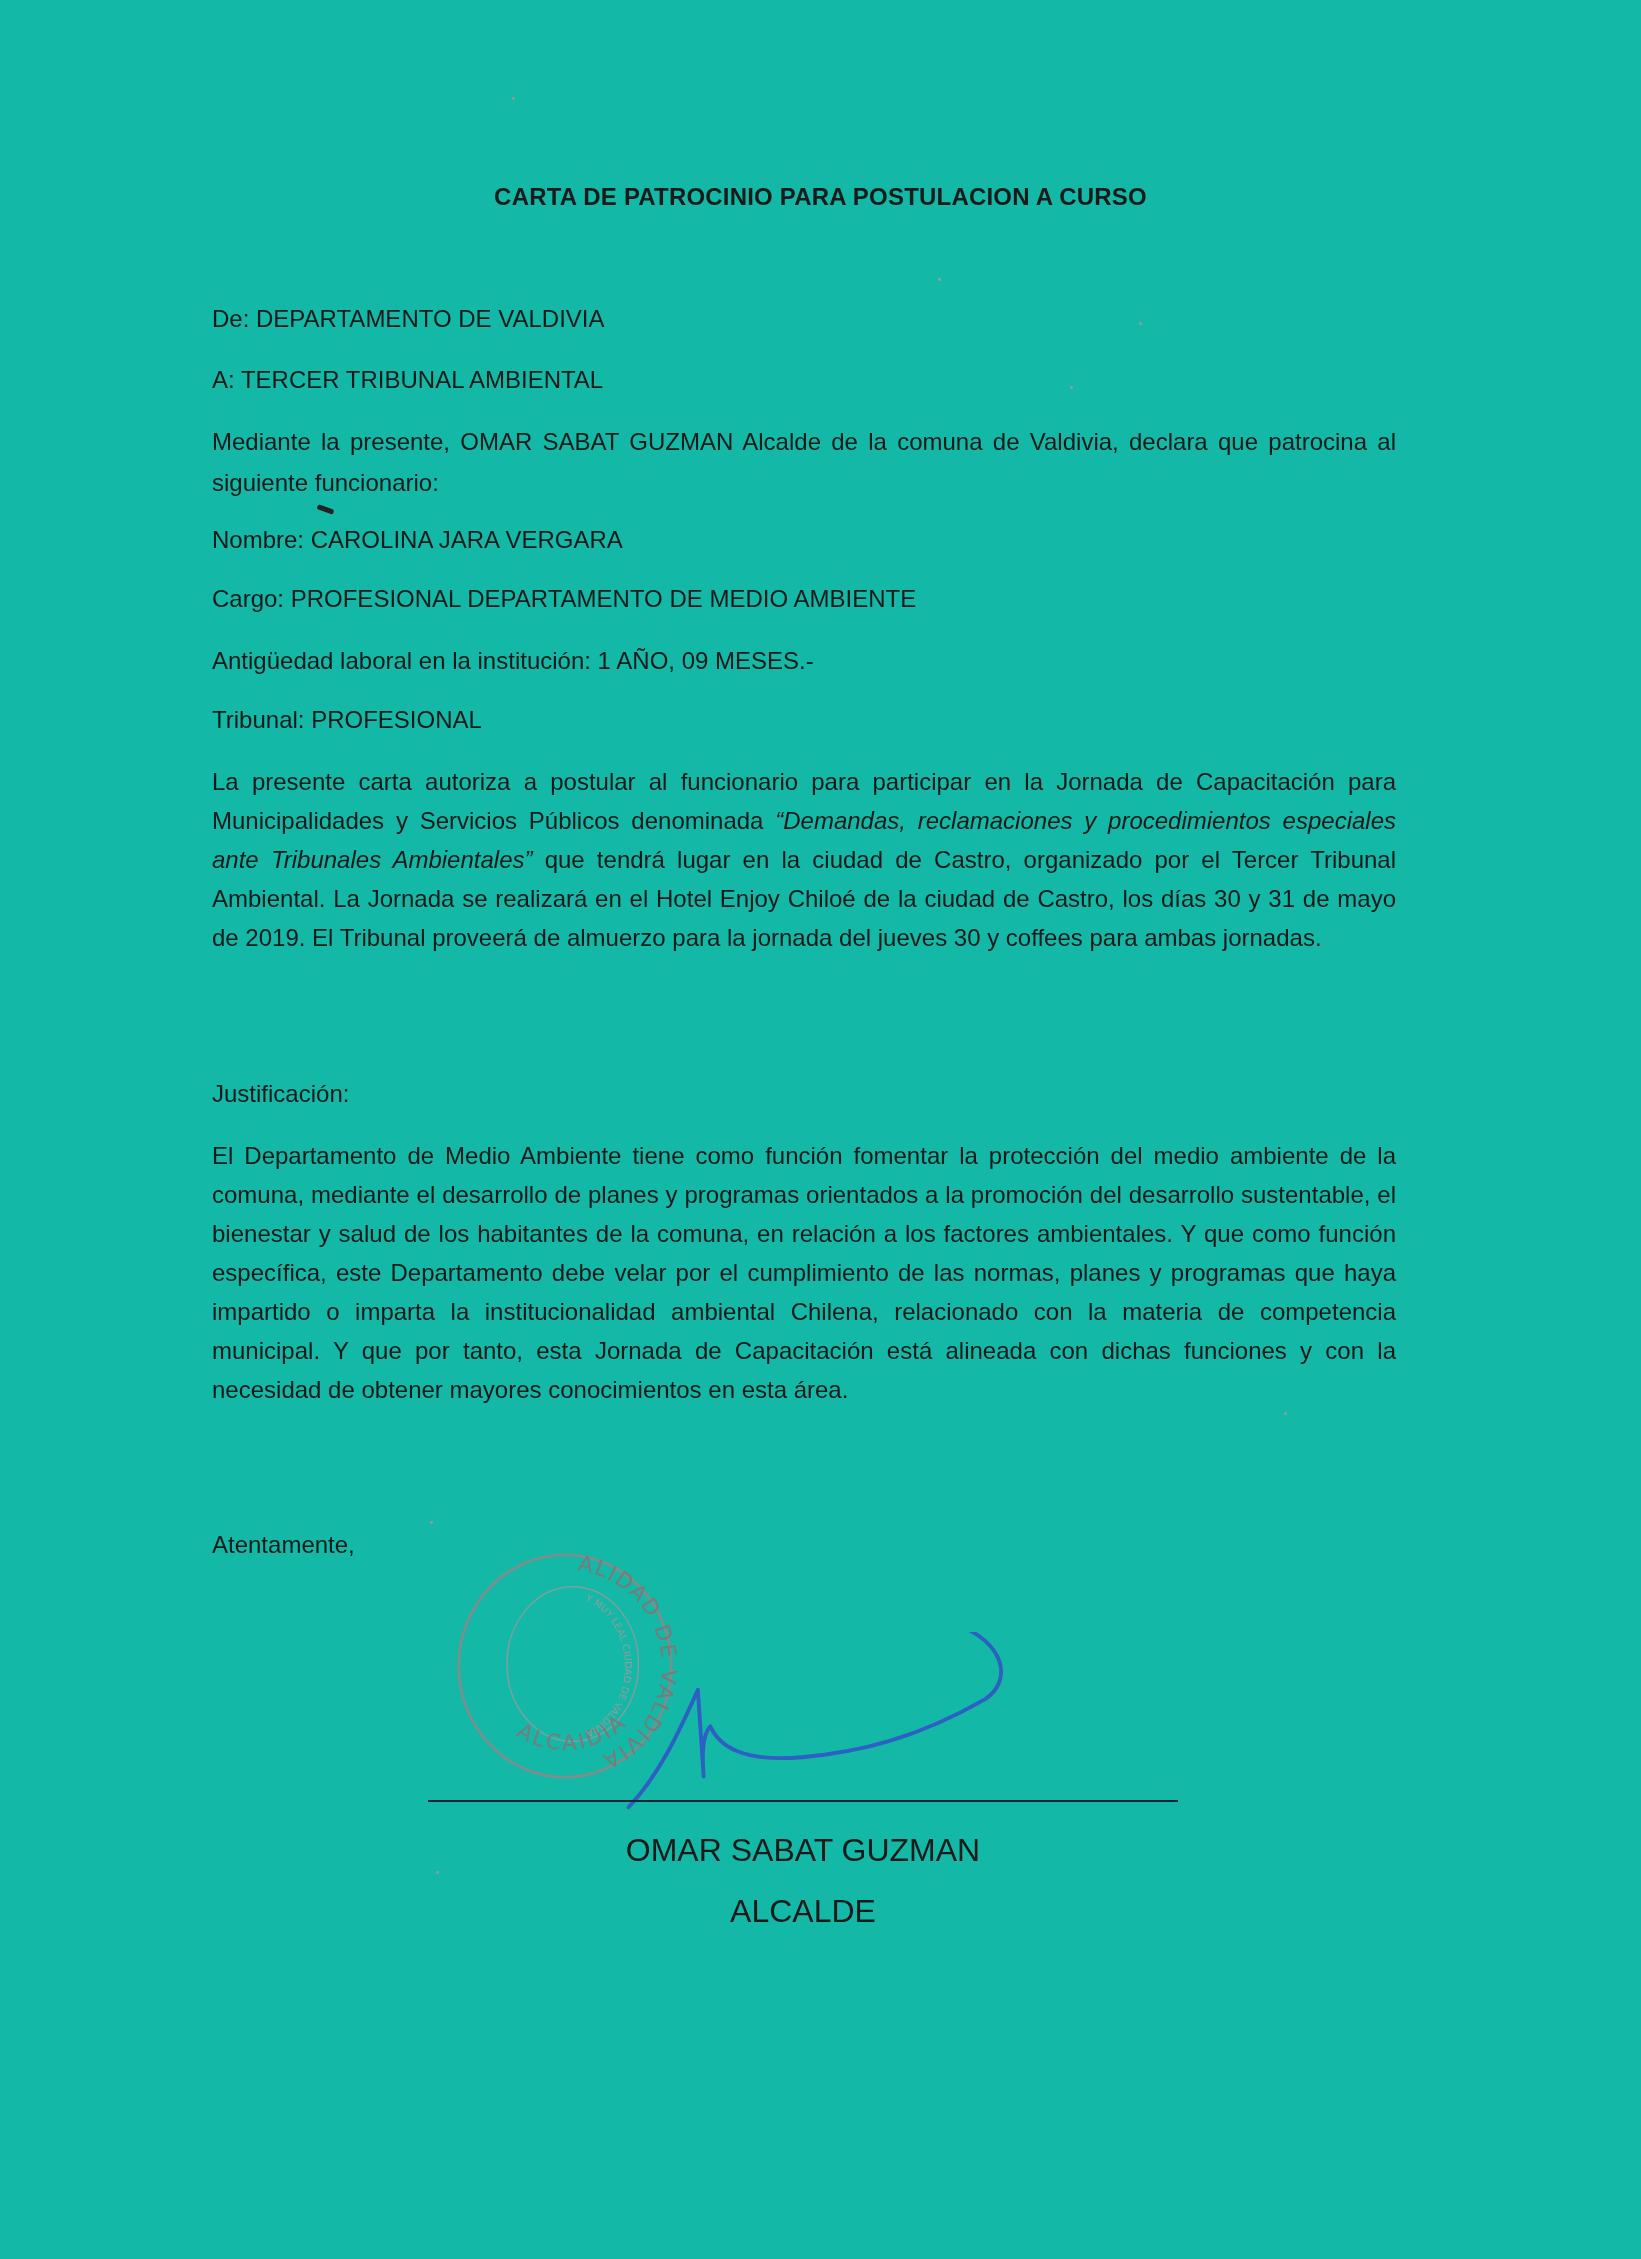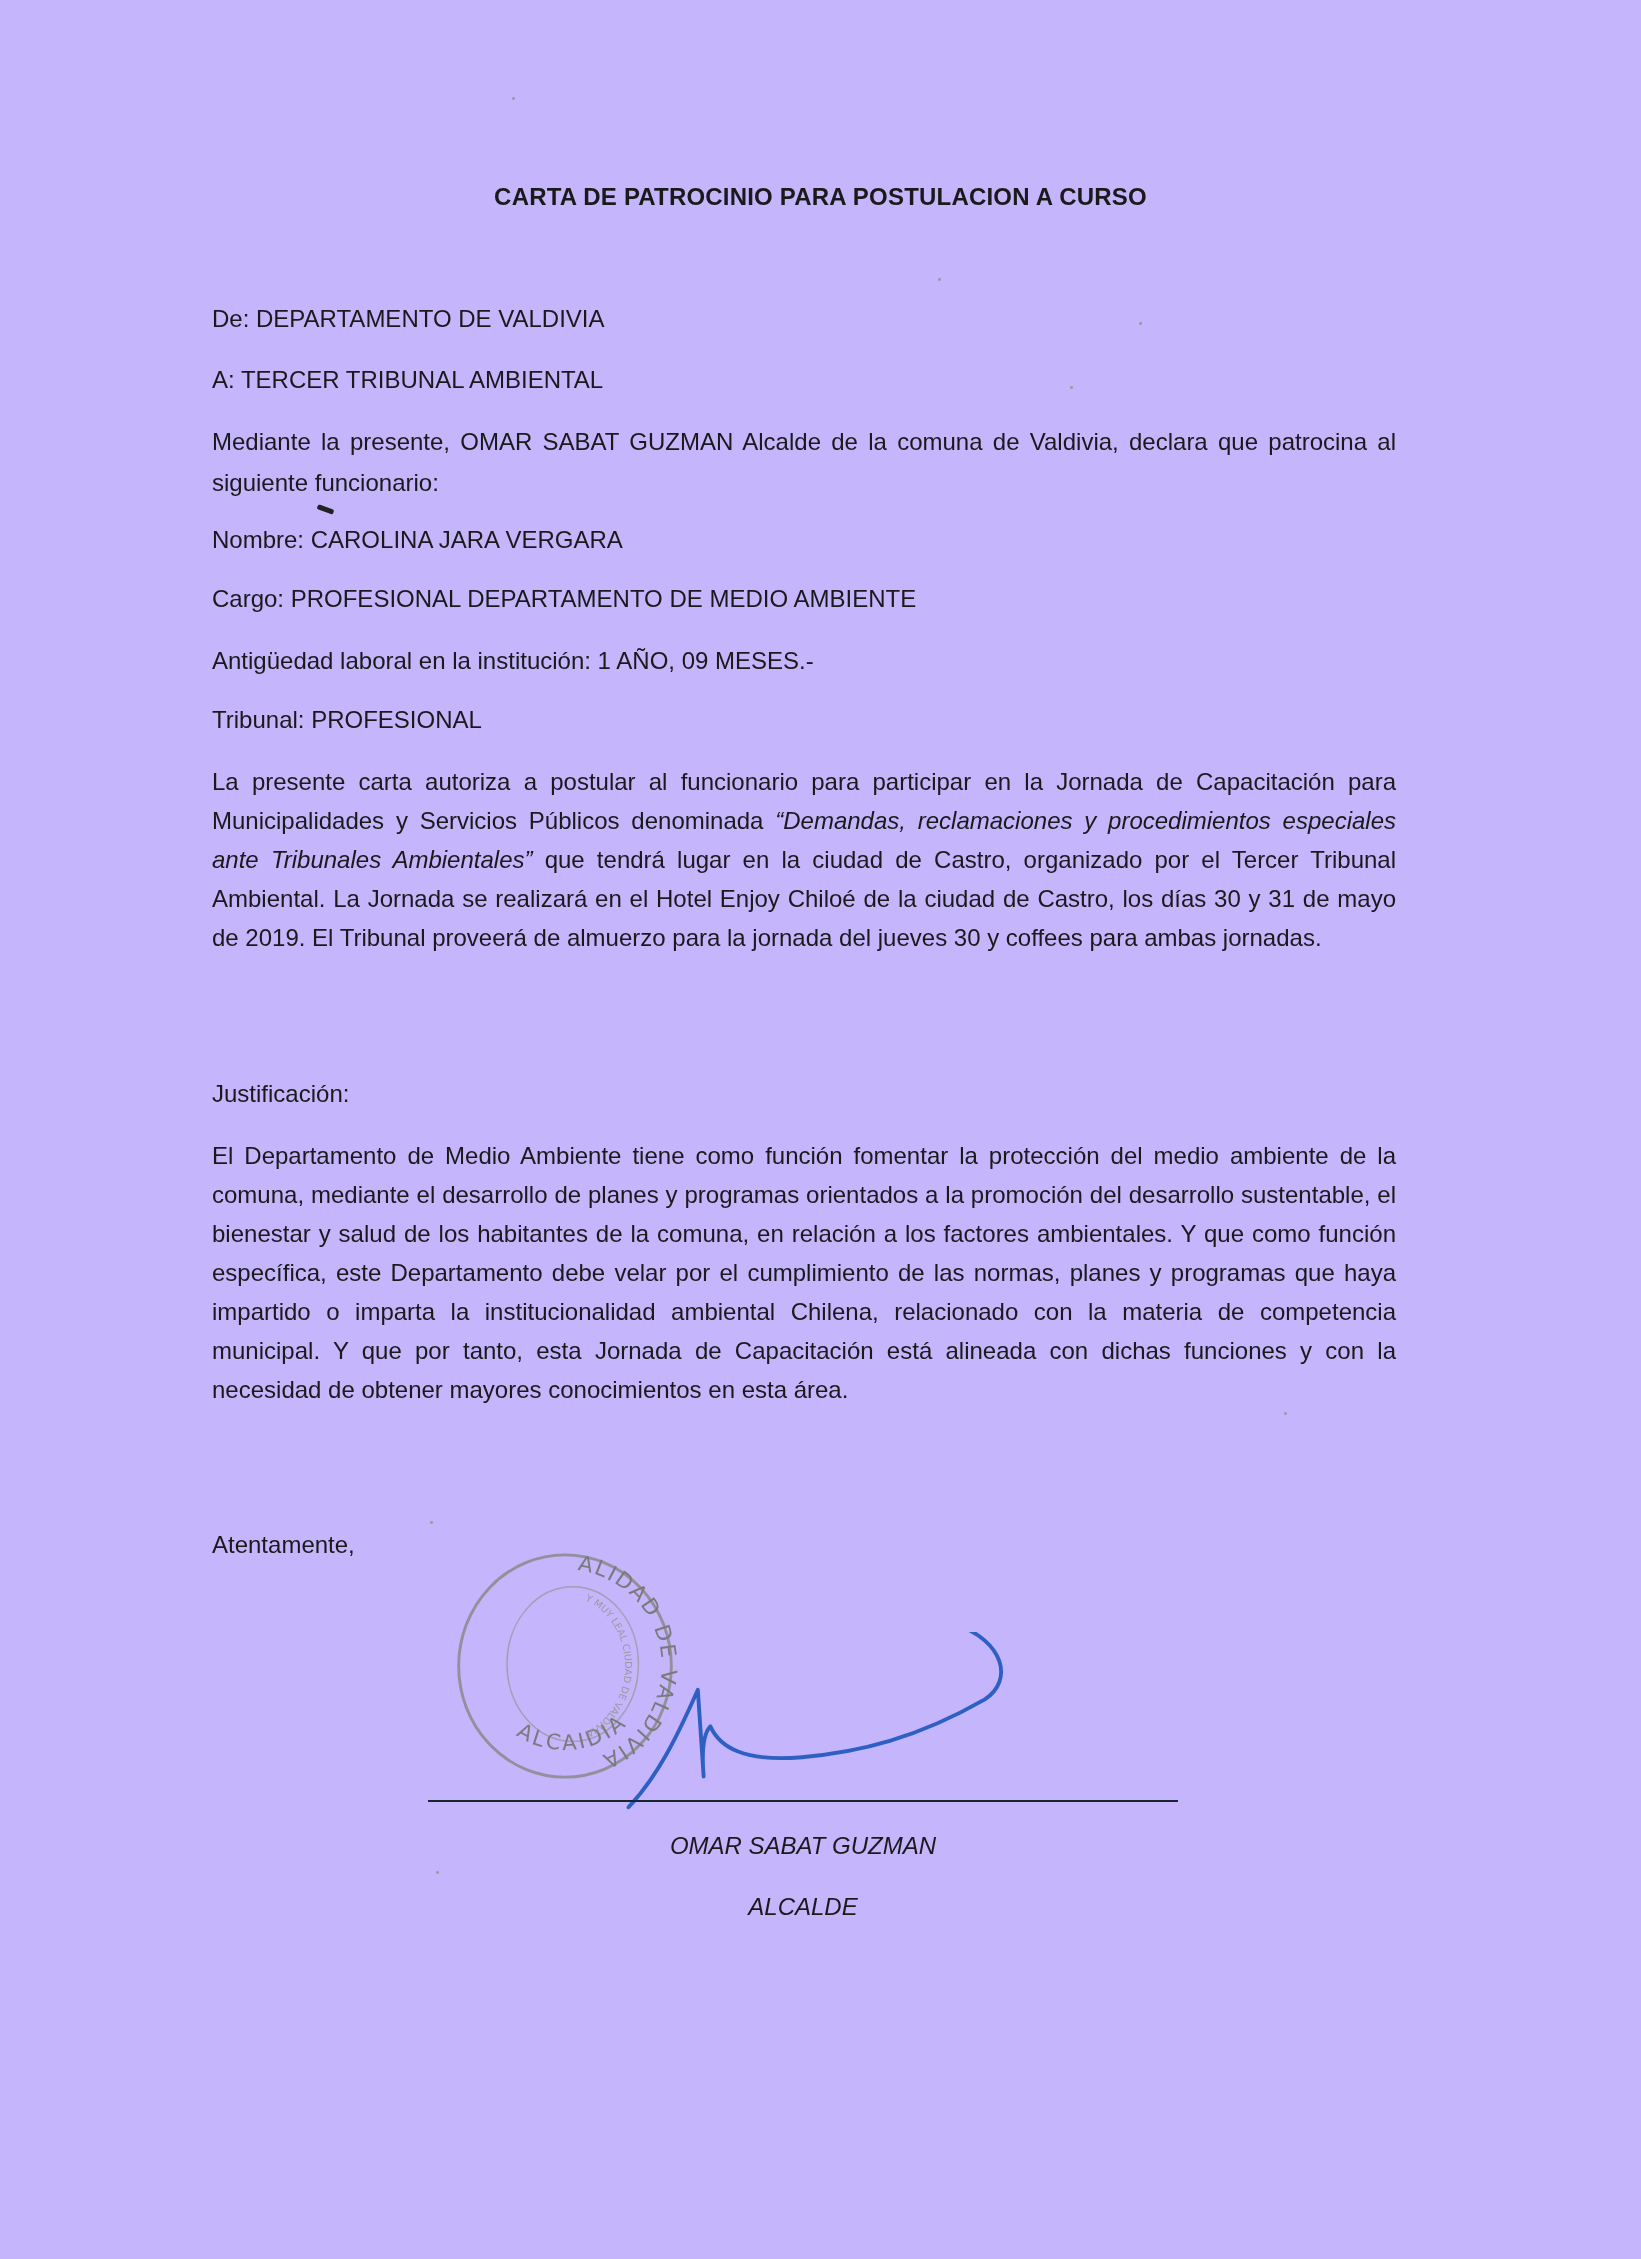--- a/index.html
+++ b/index.html
@@ -1,26 +1,26 @@
 <!DOCTYPE html>
 <html><head>
 <meta charset="utf-8">
 <style>
   html, body { margin: 0; padding: 0; background: #ffffff; }
   body { width: 1641px; height: 2259px; position: relative; overflow: hidden;
          font-family: "Liberation Sans", "DejaVu Sans", sans-serif; color: #1a1a1a; }
-  .page { position: absolute; left: 0; top: 0; width: 1641px; height: 2259px; background: #c4b5fd; }
+  .page { position: absolute; left: 0; top: 0; width: 1641px; height: 2259px; background: #14b8a6; }
   .title { position: absolute; top: 183px; left: 0; width: 1641px; text-align: center;
            font-weight: bold; font-size: 24px; letter-spacing: 0.2px; }
   .line { position: absolute; left: 212px; font-size: 24px; white-space: nowrap; }
   .para { position: absolute; left: 212px; width: 1184px; font-size: 24px; line-height: 39px;
           text-align: justify; }
   .para em { font-style: italic; }
   .sig-line { position: absolute; left: 428px; top: 1800px; width: 750px; height: 1.9px; background: #1b2433; }
-  .centered { position: absolute; left: 428px; width: 750px; text-align: center; font-size: 24px; font-style: italic; }
+  .centered { position: absolute; left: 428px; width: 750px; text-align: center; font-size: 32px; }
   .stamp { position: absolute; left: 449px; top: 1550px; width: 232px; height: 232px; }
   .signature { position: absolute; left: 599px; top: 1632px; width: 425px; height: 183px; }
   .speck { position: absolute; width: 2.9px; height: 2.9px; background: #999; border-radius: 50%; }
 </style>
 </head>
 <body>
 
 <div class="page">
 
   <div class="title">CARTA DE PATROCINIO PARA POSTULACION A CURSO</div>

